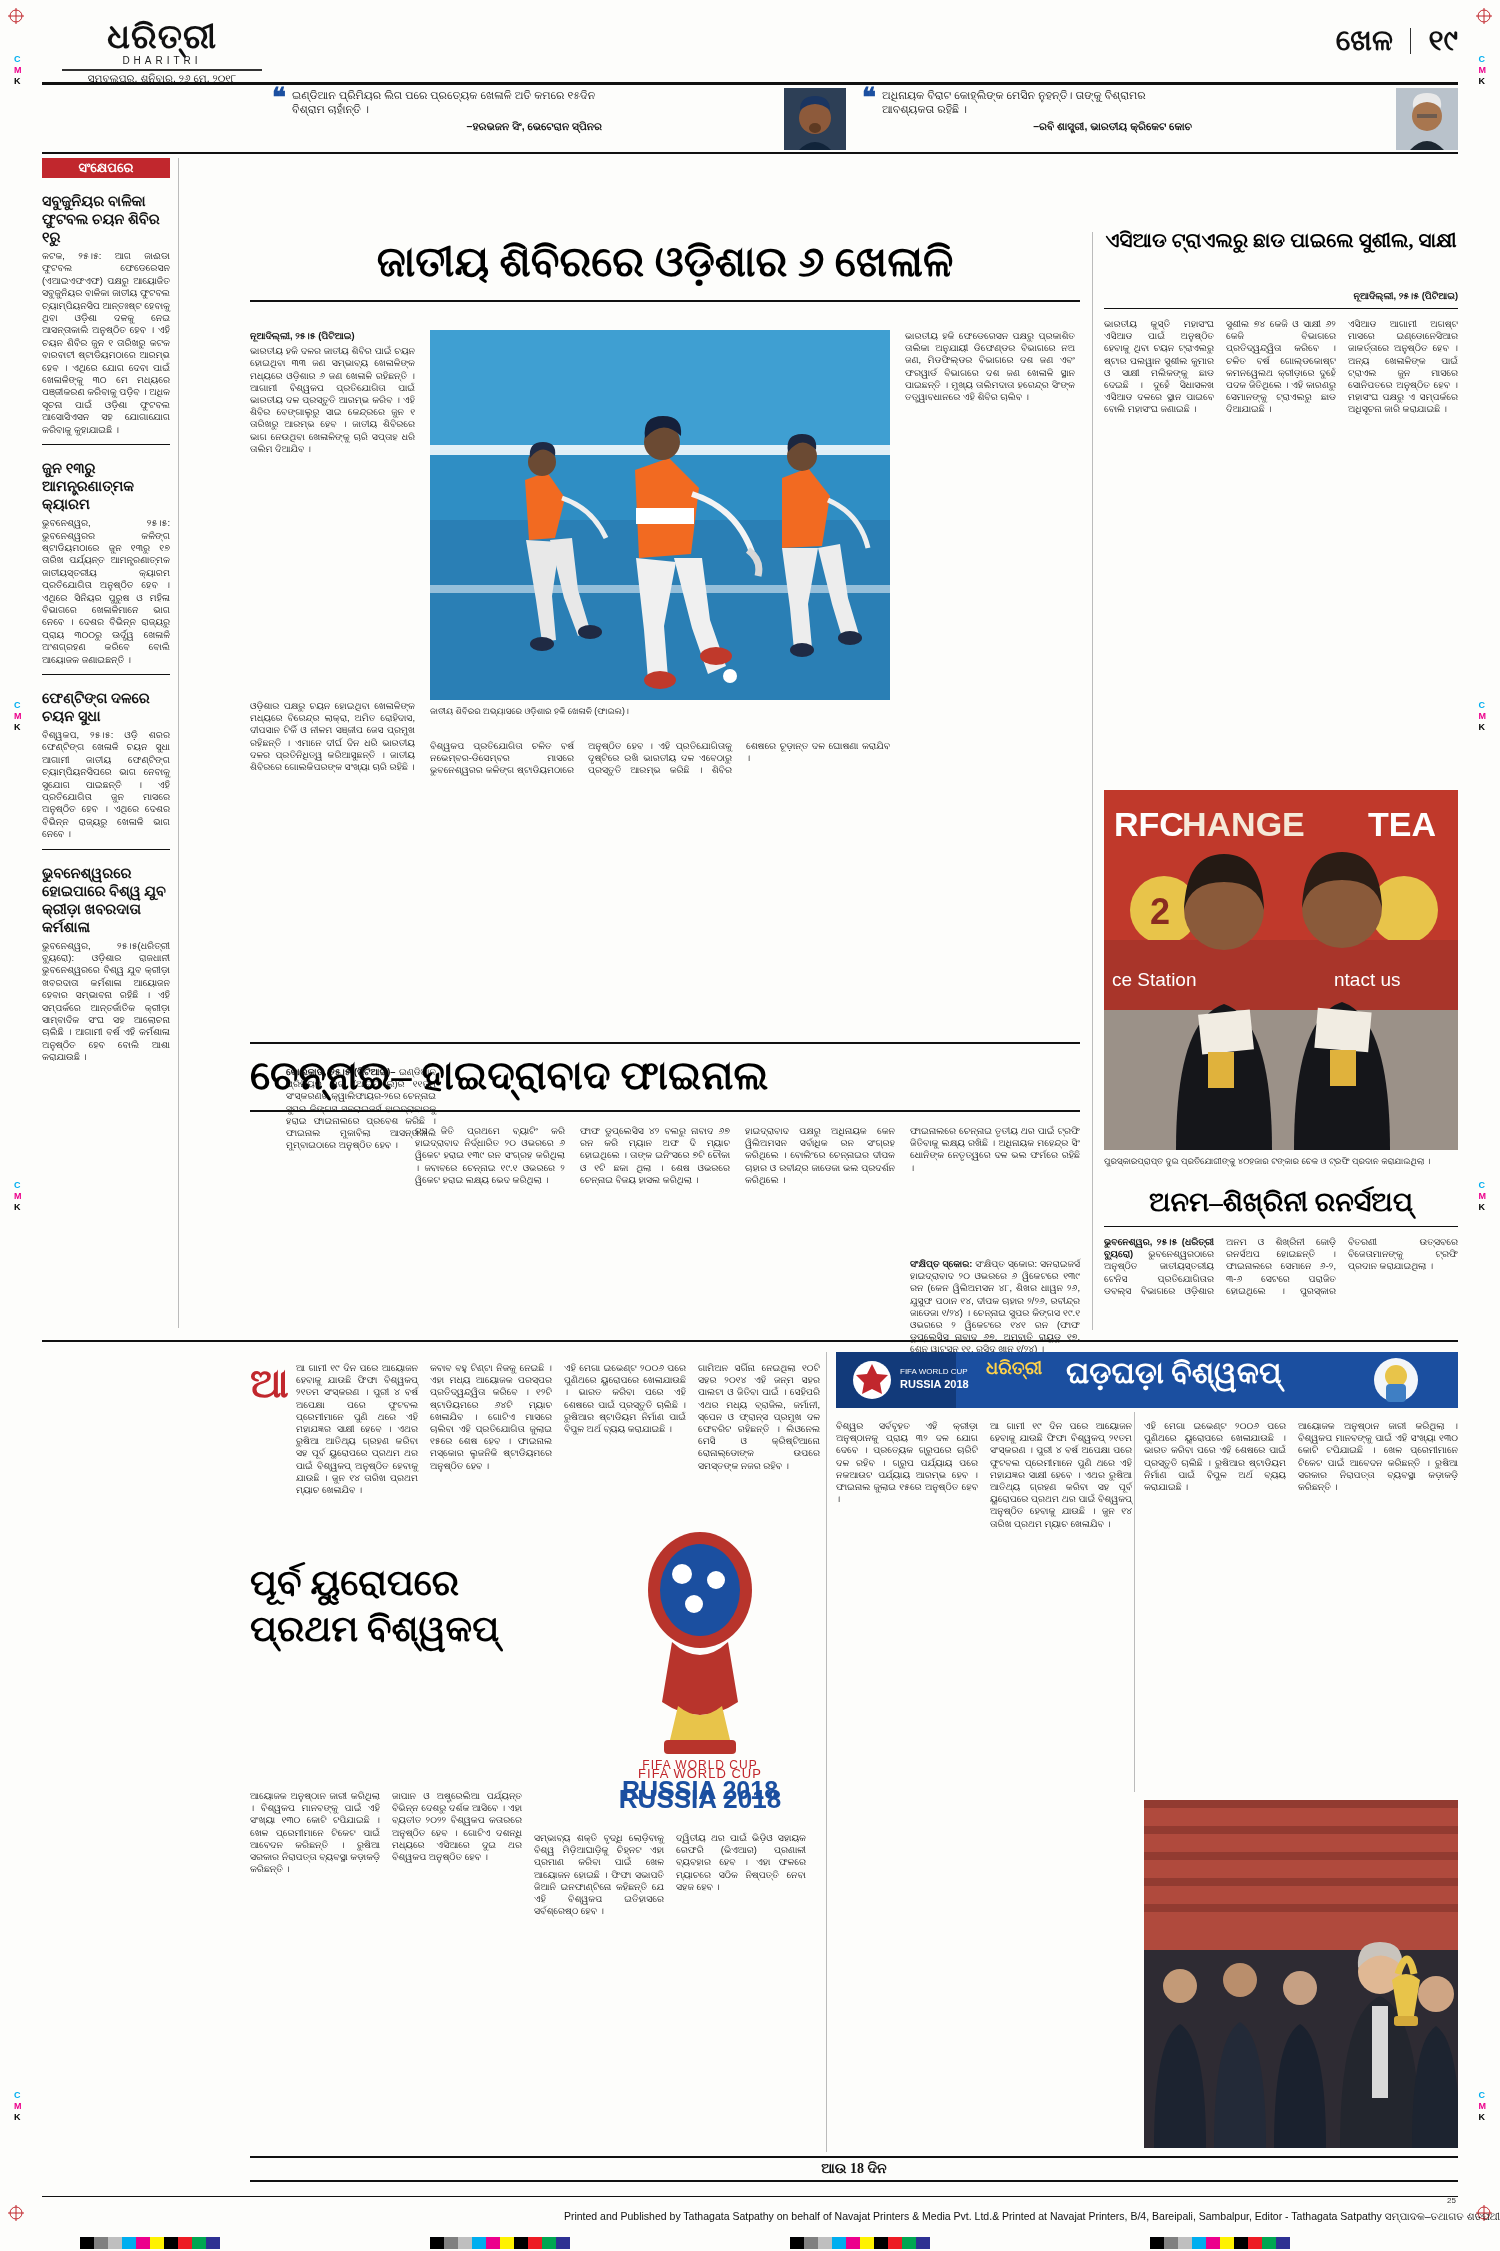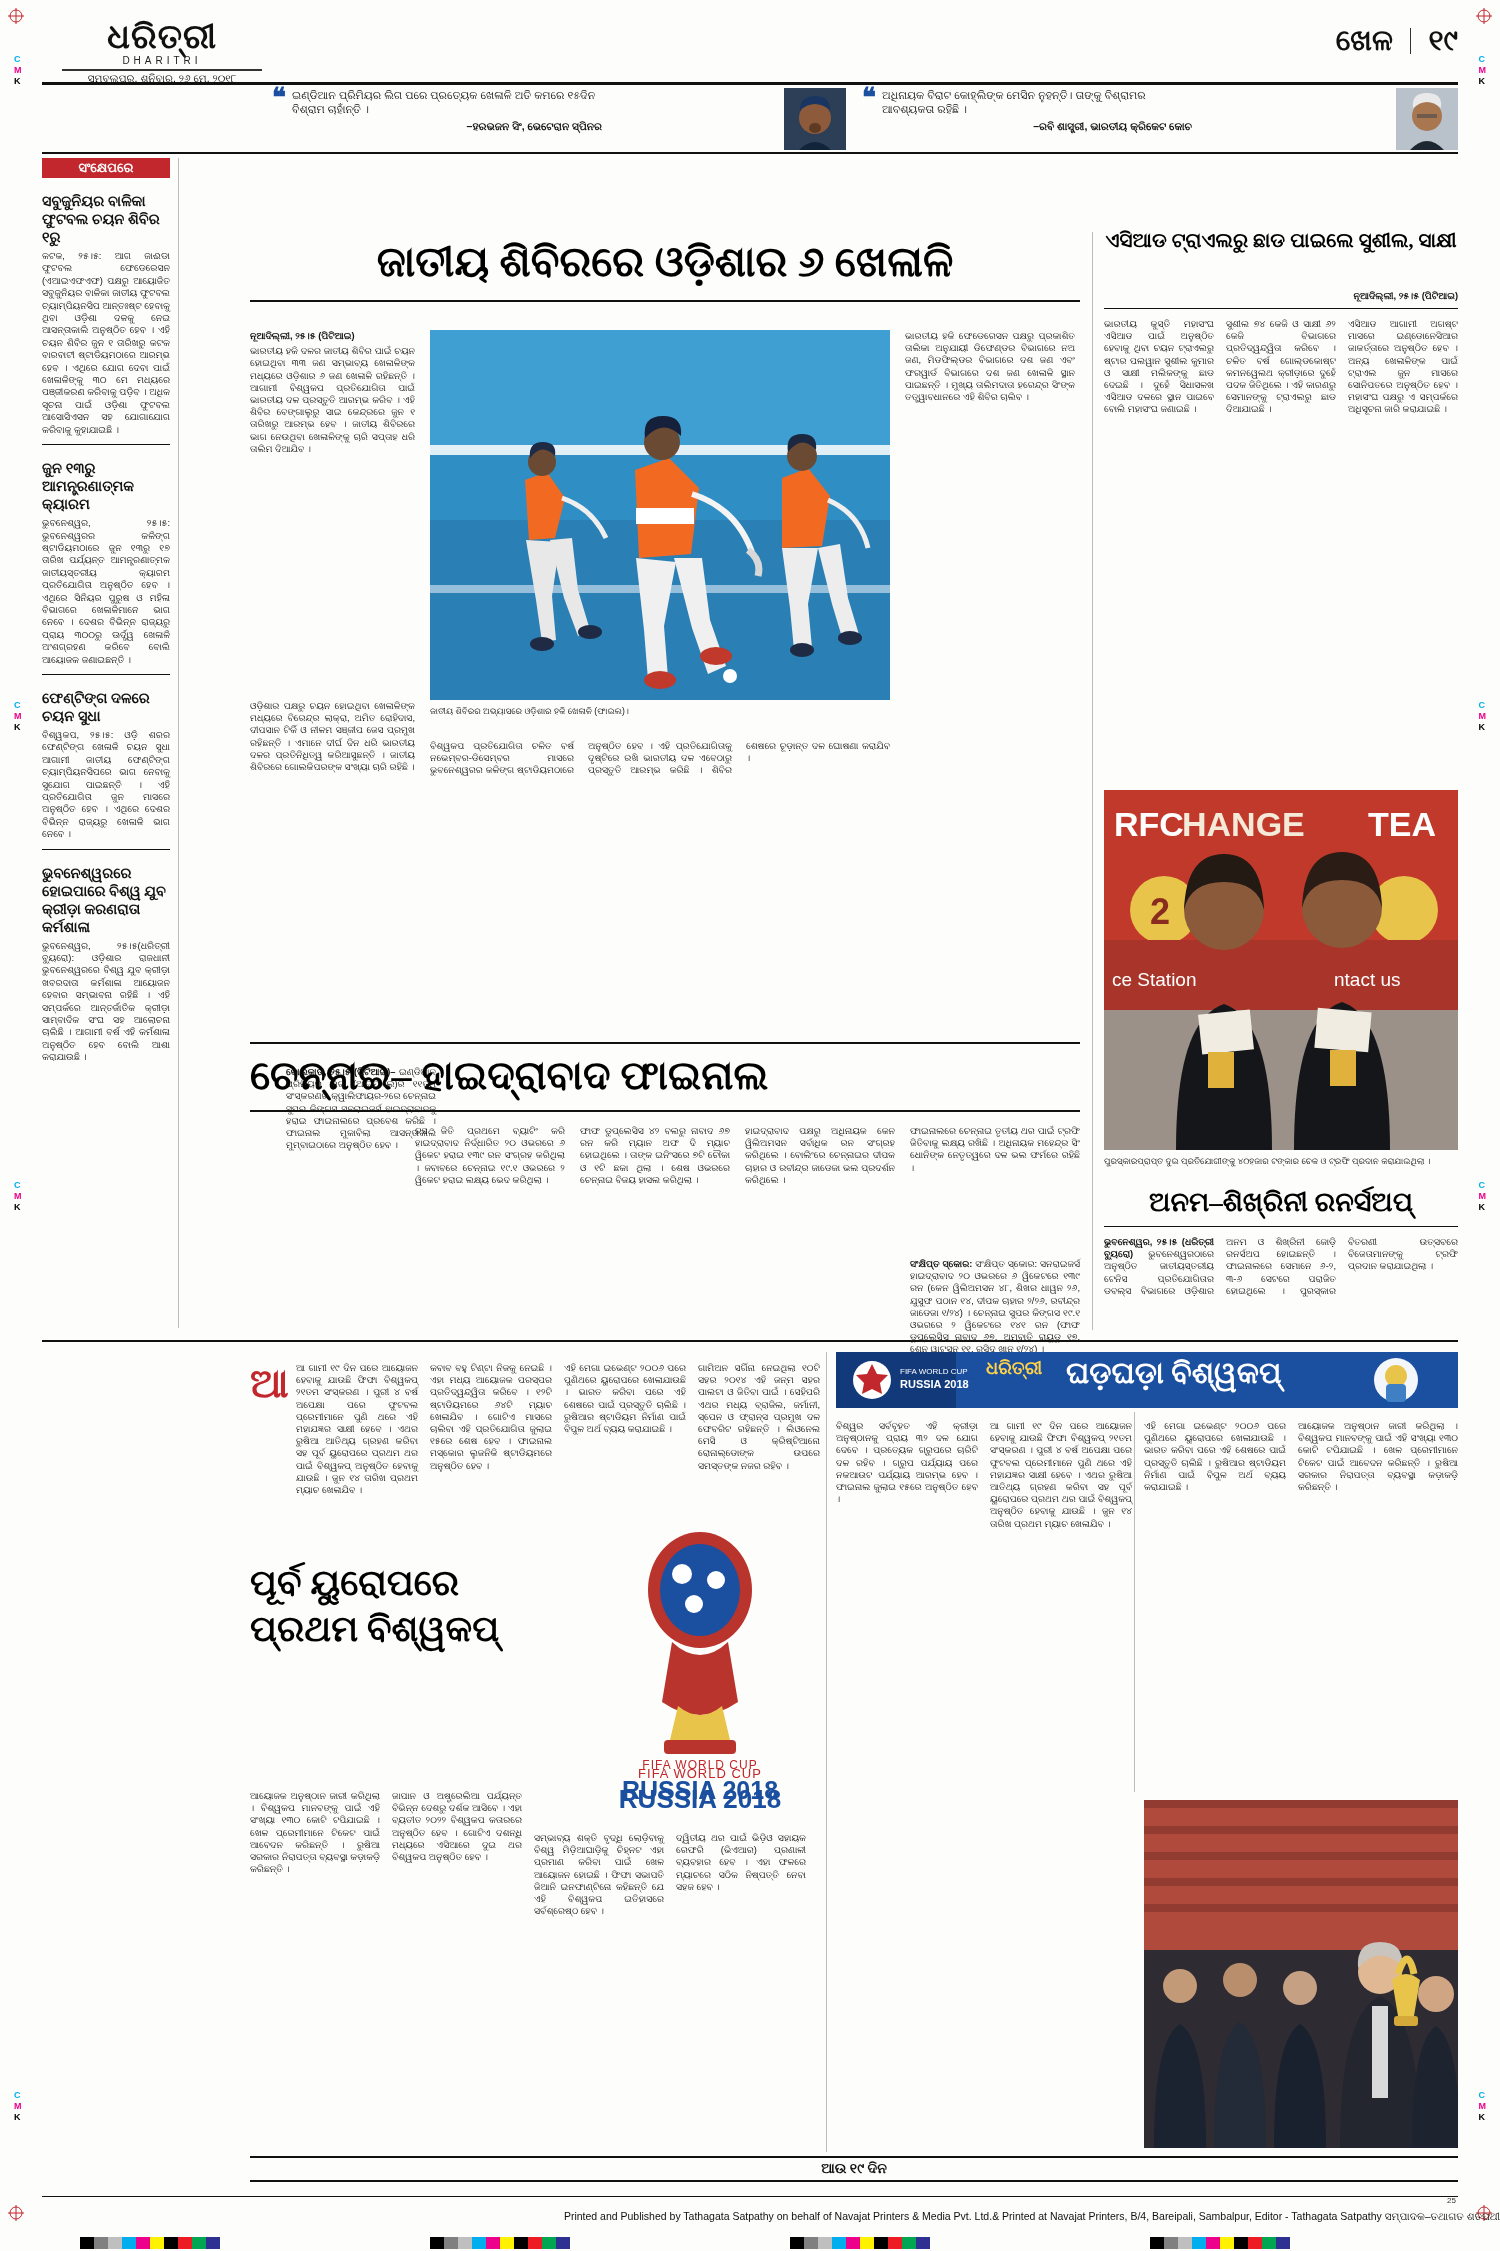--- a/index.html
+++ b/index.html
@@ -213,21 +213,21 @@
     <div class="san-sep"></div>
 
     <div class="san-h">ଜୁନ ୧୩ରୁ ଆମନ୍ତ୍ରଣାତ୍ମକ କ୍ୟାରମ</div>
     <div class="san-p">ଭୁବନେଶ୍ୱର, ୨୫।୫: ଭୁବନେଶ୍ୱରର କଳିଙ୍ଗ ଷ୍ଟାଡିୟମଠାରେ ଜୁନ ୧୩ରୁ ୧୭ ତାରିଖ ପର୍ଯ୍ୟନ୍ତ ଆମନ୍ତ୍ରଣାତ୍ମକ ଜାତୀୟସ୍ତରୀୟ କ୍ୟାରମ ପ୍ରତିଯୋଗିତା ଅନୁଷ୍ଠିତ ହେବ । ଏଥିରେ ସିନିୟର ପୁରୁଷ ଓ ମହିଳା ବିଭାଗରେ ଖେଳାଳିମାନେ ଭାଗ ନେବେ । ଦେଶର ବିଭିନ୍ନ ରାଜ୍ୟରୁ ପ୍ରାୟ ୩୦୦ରୁ ଊର୍ଦ୍ଧ୍ୱ ଖେଳାଳି ଅଂଶଗ୍ରହଣ କରିବେ ବୋଲି ଆୟୋଜକ ଜଣାଇଛନ୍ତି ।</div>
     <div class="san-sep"></div>
 
     <div class="san-h">ଫେଣ୍ଟିଙ୍ଗ ଦଳରେ ଚୟନ ସୁଧା</div>
     <div class="san-p">ବିଶ୍ୱକପ, ୨୫।୫: ଓଡ଼ି ଶରର ଫେଣ୍ଟିଙ୍ଗ ଖେଳାଳି ଚୟନ ସୁଧା ଆଗାମୀ ଜାତୀୟ ଫେଣ୍ଟିଙ୍ଗ ଚ୍ୟାମ୍ପିୟନସିପରେ ଭାଗ ନେବାକୁ ସୁଯୋଗ ପାଇଛନ୍ତି । ଏହି ପ୍ରତିଯୋଗିତା ଜୁନ ମାସରେ ଅନୁଷ୍ଠିତ ହେବ । ଏଥିରେ ଦେଶର ବିଭିନ୍ନ ରାଜ୍ୟରୁ ଖେଳାଳି ଭାଗ ନେବେ ।</div>
     <div class="san-sep"></div>
 
-    <div class="san-h">ଭୁବନେଶ୍ୱରରେ ହୋଇପାରେ ବିଶ୍ୱ ଯୁବ କ୍ରୀଡ଼ା କରଣରାତା କର୍ମଶାଳା</div>
+    <div class="san-h">ଭୁବନେଶ୍ୱରରେ ହୋଇପାରେ ବିଶ୍ୱ ଯୁବ କ୍ରୀଡ଼ା ଖବରଦାତା କର୍ମଶାଳା</div>
     <div class="san-p">ଭୁବନେଶ୍ୱର, ୨୫।୫(ଧରିତ୍ରୀ ବ୍ୟୁରୋ): ଓଡ଼ିଶାର ରାଜଧାନୀ ଭୁବନେଶ୍ୱରରେ ବିଶ୍ୱ ଯୁବ କ୍ରୀଡ଼ା ଖବରଦାତା କର୍ମଶାଳା ଆୟୋଜନ ହେବାର ସମ୍ଭାବନା ରହିଛି । ଏହି ସମ୍ପର୍କରେ ଆନ୍ତର୍ଜାତିକ କ୍ରୀଡ଼ା ସାମ୍ବାଦିକ ସଂଘ ସହ ଆଲୋଚନା ଚାଲିଛି । ଆଗାମୀ ବର୍ଷ ଏହି କର୍ମଶାଳା ଅନୁଷ୍ଠିତ ହେବ ବୋଲି ଆଶା କରାଯାଉଛି ।</div>
   </div>
 
   <div class="headline-main" style="left:250px; top:238px; width:830px; font-size:42px; line-height:48px; text-align:center;">ଜାତୀୟ ଶିବିରରେ ଓଡ଼ିଶାର ୬ ଖେଳାଳି</div>
   <div class="hrule" style="left:250px; top:300px; width:830px; height:2px;"></div>
 
   <div class="body-col" style="left:250px; top:330px; width:165px; height:420px;">
     <div class="byline">ନୂଆଦିଲ୍ଲୀ, ୨୫।୫ (ପିଟିଆଇ)</div>
     <div>ଭାରତୀୟ ହକି ଦଳର ଜାତୀୟ ଶିବିର ପାଇଁ ଚୟନ ହୋଇଥିବା ୩୩ ଜଣ ସମ୍ଭାବ୍ୟ ଖେଳାଳିଙ୍କ ମଧ୍ୟରେ ଓଡ଼ିଶାର ୬ ଜଣ ଖେଳାଳି ରହିଛନ୍ତି । ଆଗାମୀ ବିଶ୍ୱକପ ପ୍ରତିଯୋଗିତା ପାଇଁ ଭାରତୀୟ ଦଳ ପ୍ରସ୍ତୁତି ଆରମ୍ଭ କରିବ । ଏହି ଶିବିର ବେଙ୍ଗାଲୁରୁ ସାଇ କେନ୍ଦ୍ରରେ ଜୁନ ୧ ତାରିଖରୁ ଆରମ୍ଭ ହେବ । ଜାତୀୟ ଶିବିରରେ ଭାଗ ନେଉଥିବା ଖେଳାଳିଙ୍କୁ ଚାରି ସପ୍ତାହ ଧରି ତାଲିମ ଦିଆଯିବ ।</div>
   </div>
@@ -482,21 +482,21 @@
           <path d="M0 0 q14 -12 28 0 l-6 36 -16 0z" fill="#e8c44a"></path>
           <rect x="2" y="36" width="24" height="10" rx="3" fill="#d4a93a"></rect>
           <path d="M6 -6 q10 -30 16 0" stroke="#e8c44a" stroke-width="7" fill="none"></path>
         </g>
       </g>
       <circle cx="292" cy="194" r="18" fill="#cfa584"></circle>
       <path d="M268 348 q0 -106 24 -122 q24 16 24 122z" fill="#1d2430"></path>
     </svg>
   </div>
 
-  <div style="position:absolute; left:250px; top:2156px; width:1208px; border-top:2px solid #111; border-bottom:2px solid #111; text-align:center; padding:3px 0; font-size:14px; font-weight:bold; font-family:'Liberation Serif', serif;">ଆଉ ୧୯ ଦିନ</div>
+  <div style="position:absolute; left:250px; top:2156px; width:1208px; border-top:2px solid #111; border-bottom:2px solid #111; text-align:center; padding:3px 0; font-size:14px; font-weight:bold; font-family:'Liberation Serif', serif;">ଆଉ 18 ଦିନ</div>
 
   <div class="col-rule" style="left:826px; top:1352px; height:800px;"></div>
   <div class="col-rule" style="left:1134px; top:1412px; height:380px;"></div>
 
   <div class="footer-rule" style="top:2196px;"></div>
   <div class="footer" style="bottom:28px;text-align:right;">Printed and Published by Tathagata Satpathy on behalf of Navajat Printers &amp; Media Pvt. Ltd.&amp; Printed at Navajat Printers, B/4, Bareipali, Sambalpur, Editor - Tathagata Satpathy ସମ୍ପାଦକ–ତଥାଗତ ଶତପଥୀ</div>
   <div style="position:absolute; right:44px; bottom:46px; font-size:8px; color:#333;">25</div>
 
   <div class="colorbar" style="left:80px;">
     <i style="background:#000"></i>

